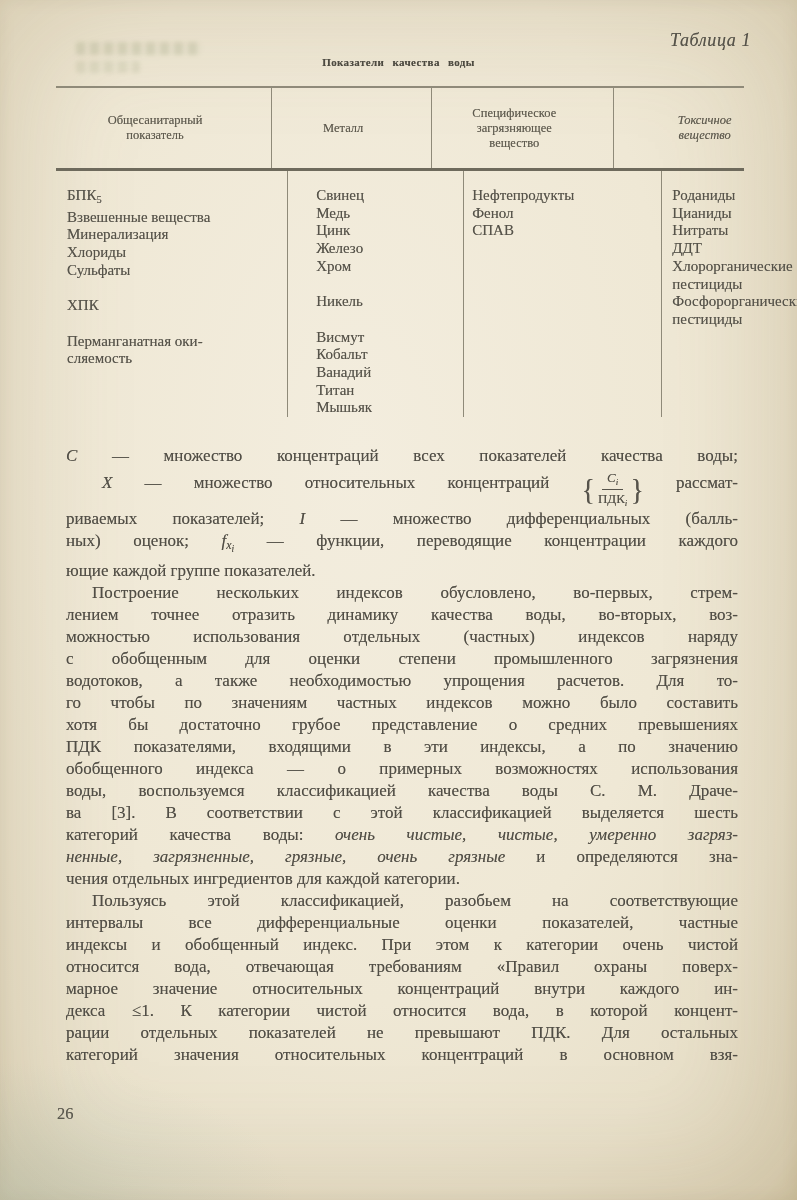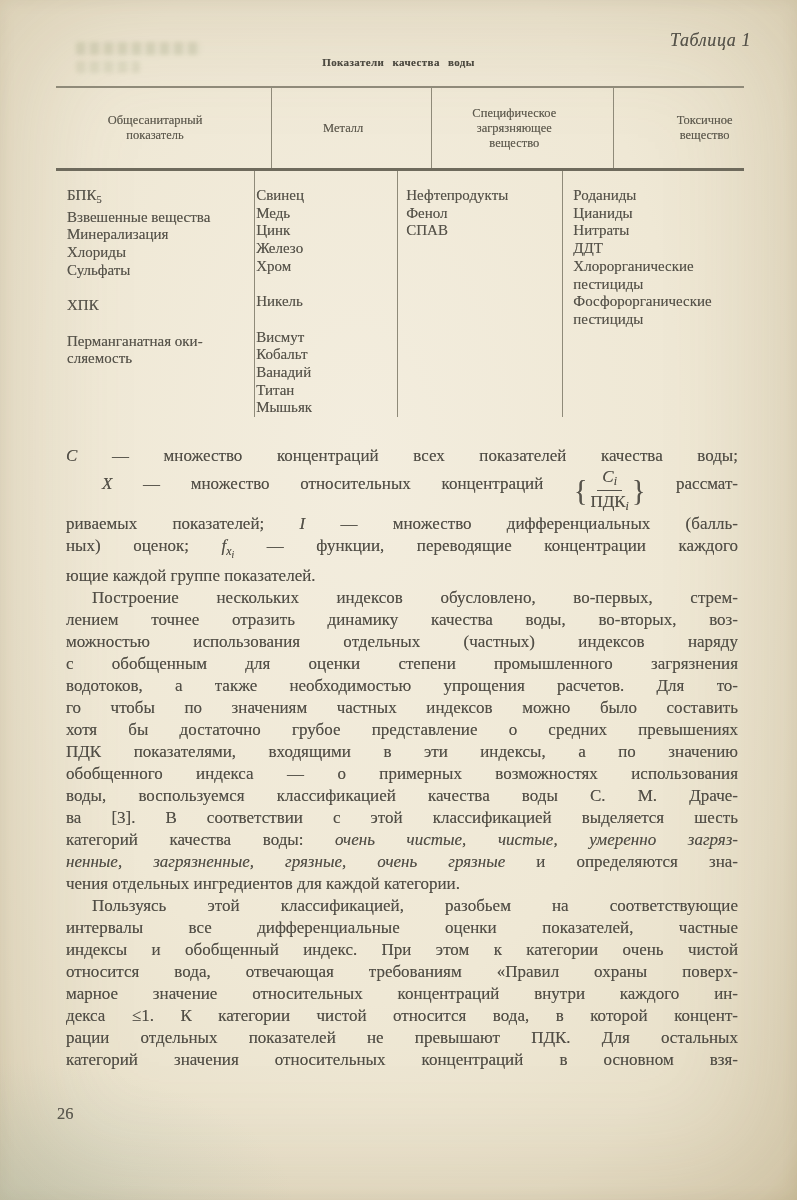--- a/index.html
+++ b/index.html
@@ -46,51 +46,52 @@
     min-height:80px;
     gap:17px;
   }
   .th{
     display:flex;align-items:center;justify-content:center;text-align:center;
     font-size:12.5px;line-height:15px;color:#5f5b4f;padding:6px 6px;
   }
   .th + .th{border-left:1px solid #8f8a79;}
   .th:nth-child(1) span{max-width:125px;}
   .th:nth-child(3) span{max-width:112px;}
-  .th:nth-child(4) span{max-width:84px;}
+  .th:nth-child(4) span{max-width:84px;font-style:italic;}
   .th span{display:inline-block;}
   .tbody{
     display:grid;grid-template-columns:28.8% 20.8% 24% 26.4%;
     min-height:244px;
+    gap:33px;
   }
   .td{padding-top:16px;padding-right:4px;font-size:15px;line-height:17.7px;color:#56534a;}
   .td + .td{border-left:1px solid #8f8a79;}
   .td:nth-child(1){padding-left:11px;}
-  .td:nth-child(2){padding-left:1px;}
+  .td:nth-child(2){padding-left:28px;}
   .td:nth-child(3){padding-left:8px;}
   .td:nth-child(4){padding-left:10px;}
   .cell-line{white-space:nowrap;}
 
   
   .bodytext{
     position:absolute;left:66px;top:445px;width:672px;
     font-size:17px;line-height:22px;text-align:justify;color:#514e46;
   }
   .ln{text-align-last:justify;}
   .ln.end{text-align-last:left;}
   .ln.indent{text-indent:26px;}
   .it{font-style:italic;}
   .var{font-style:italic;}
   .sb{font-size:0.70em;vertical-align:-0.28em;}
   .sb2{font-size:0.80em;vertical-align:-0.30em;}
 
   .formula-line{line-height:32px;margin-left:36px;}
   .frac-group{display:inline-flex;align-items:center;vertical-align:-10px;}
   .brace{font-size:28px;font-weight:400;line-height:1;transform:scaleY(1.08);color:#56534b;}
-  .frac{display:inline-flex;flex-direction:column;align-items:center;font-size:17px;line-height:1.2;margin:0 3px;}
+  .frac{display:inline-flex;flex-direction:column;align-items:center;font-size:13px;line-height:1.2;margin:0 3px;}
   .frac .num{padding:0 5px 1px;border-bottom:1px solid #56534b;}
   .frac .den{padding-top:1px;}
   .frac .sb{font-style:italic;}
 
   .pageno{position:absolute;left:57px;top:1104px;font-size:16.5px;color:#585349;}
 </style>
 </head>
 <body>
 
 <div class="page">

